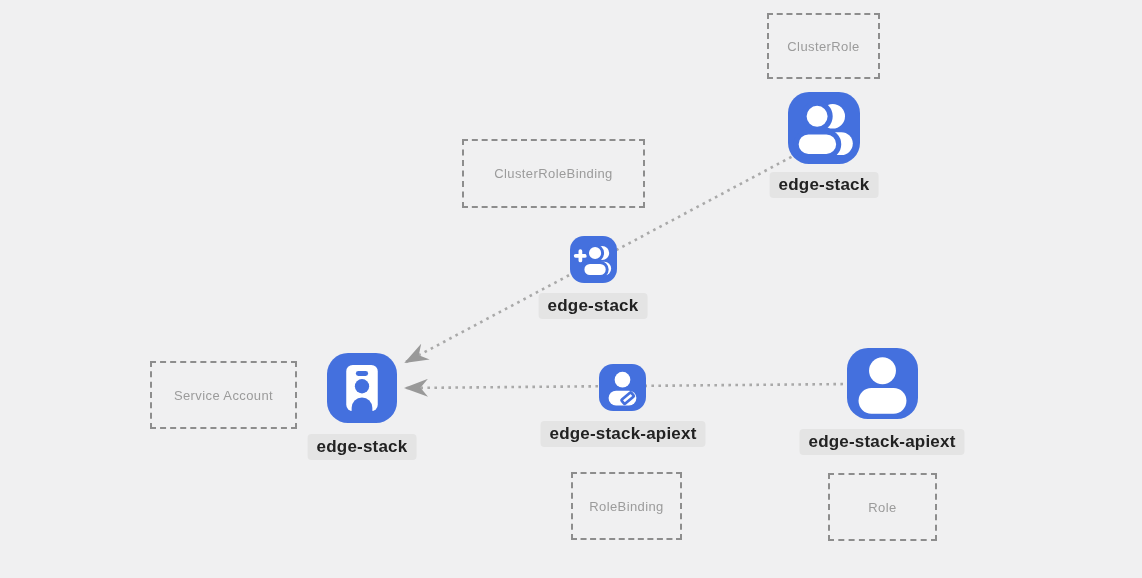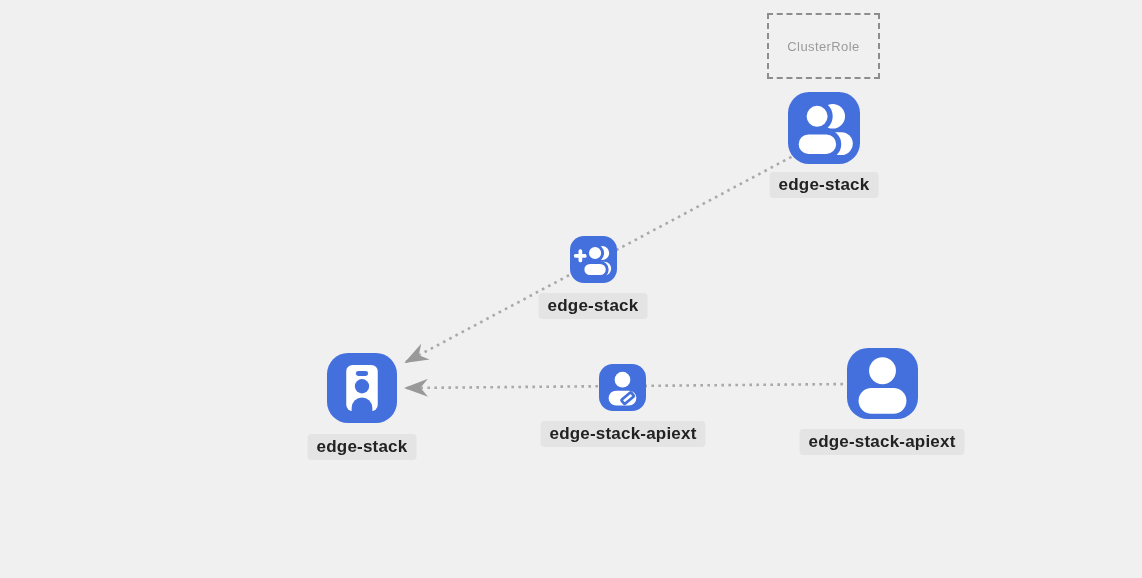--- a/index.html
+++ b/index.html
@@ -75,20 +75,32 @@
         <path class="arrowhead" d="M0 0 L24 9 L0 18 L7.5 9 Z"></path>
       </marker>
     </defs>
     <path class="edge" d="M 810 147 L 406 362" marker-end="url(#dart)"></path>
     <path class="edge" d="M 850 384 L 406 388" marker-end="url(#dart)"></path>
   </svg>
 
   <div class="dashed-box" style="left:767px;top:13px;width:113px;height:66px">
     <span class="box-label">ClusterRole</span>
   </div>
+  <div class="dashed-box" style="left:462px;top:139px;width:183px;height:69px">
+    <span class="box-label">ClusterRoleBinding</span>
+  </div>
+  <div class="dashed-box" style="left:150px;top:361px;width:147px;height:68px">
+    <span class="box-label">Service Account</span>
+  </div>
+  <div class="dashed-box" style="left:571px;top:472px;width:111px;height:68px">
+    <span class="box-label">RoleBinding</span>
+  </div>
+  <div class="dashed-box" style="left:828px;top:473px;width:109px;height:68px">
+    <span class="box-label">Role</span>
+  </div>
 
   <div class="node" style="left:788px;top:92px;width:72px;height:72px;border-radius:21px">
     <svg viewBox="0 0 24 24">
       <circle cx="14.9" cy="8.1" r="4.1" fill="#fff"></circle>
       <rect x="9.6" y="13.4" width="12" height="7.6" rx="3.8" fill="#fff"></rect>
       <circle cx="9.7" cy="8.1" r="4.35" fill="#fff" stroke="currentColor" stroke-width="1.7"></circle>
       <rect x="2.7" y="13.3" width="14.2" height="8.2" rx="4.1" fill="#fff" stroke="currentColor" stroke-width="1.7"></rect>
     </svg>
   </div>
   <div class="pill" style="left:824px;top:172px">edge-stack</div>

